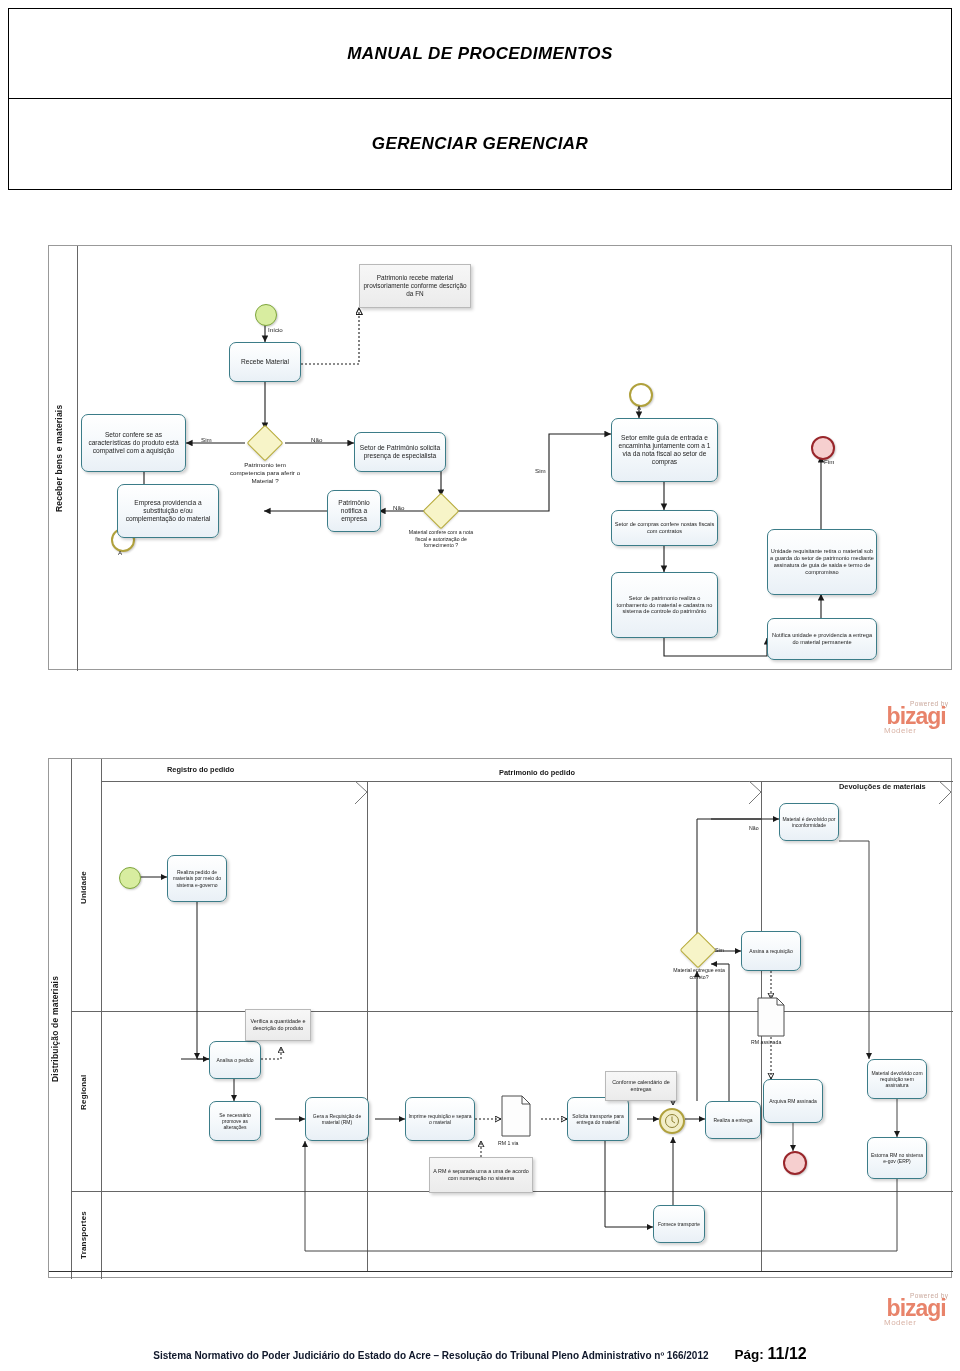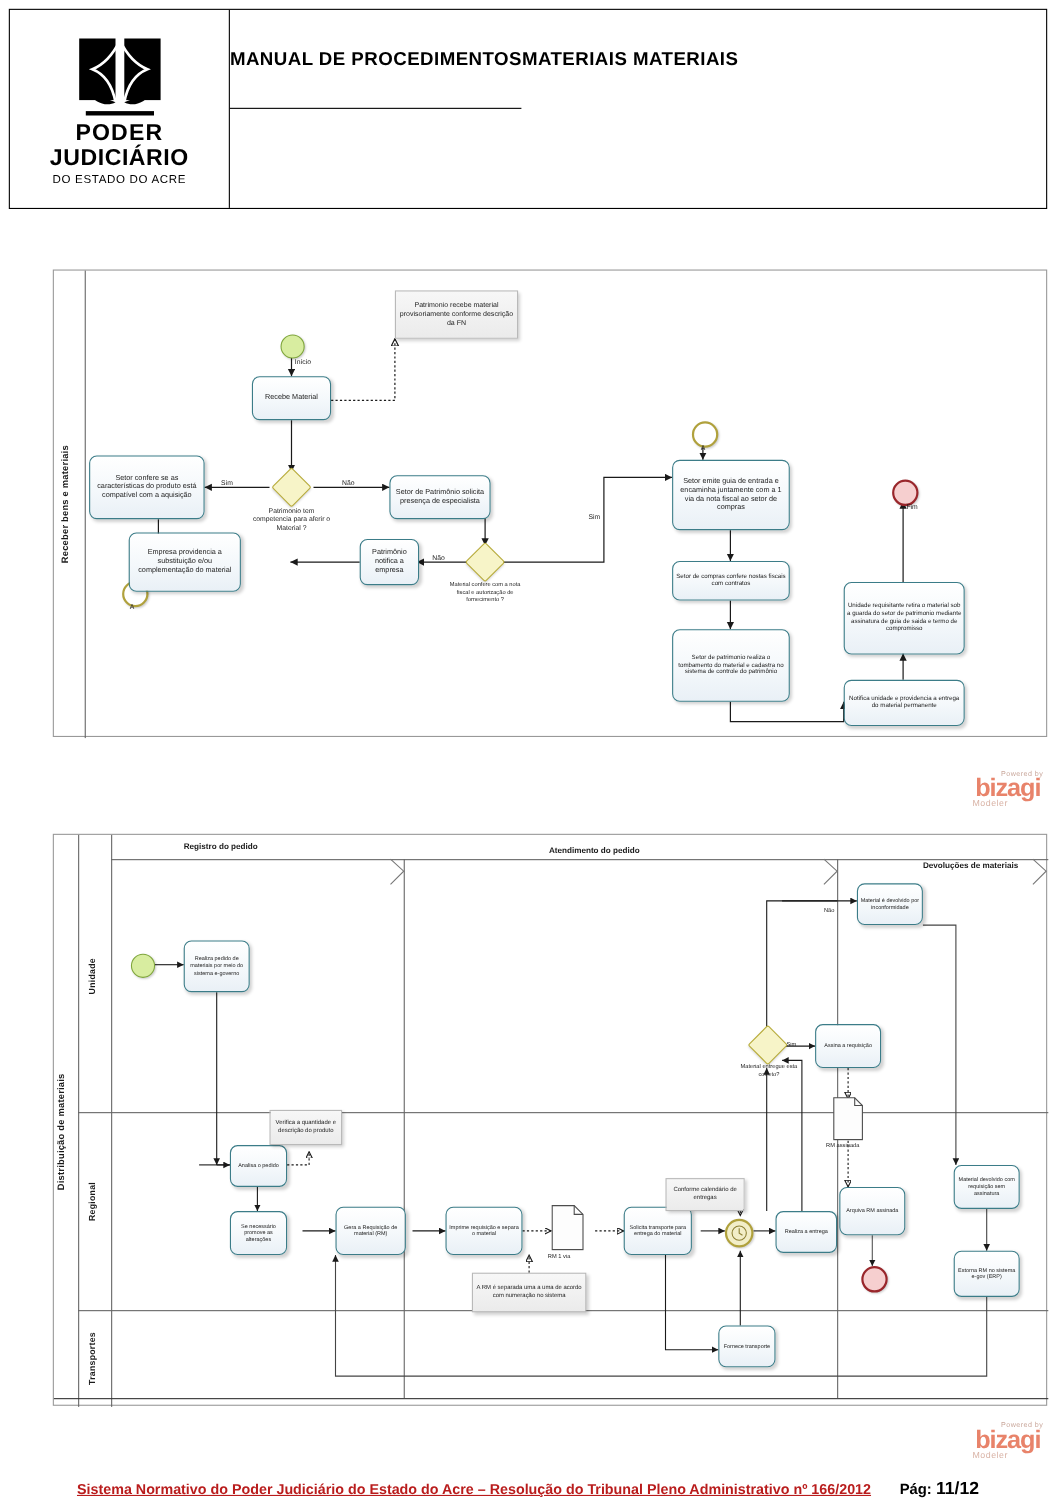--- a/index.html
+++ b/index.html
@@ -10,21 +10,21 @@
   .logo-cell{width:200px;border-right:1px solid #000;box-sizing:border-box;display:flex;flex-direction:column;align-items:center;justify-content:center;padding-top:6px;}
   .logo-mark{width:74px;height:64px;position:relative;}
   .logo-mark .slab{position:absolute;top:0;width:33px;height:56px;background:#000;}
   .logo-mark .slab.l{left:0;}
   .logo-mark .slab.r{right:0;}
   .logo-mark .arcs{position:absolute;left:0;top:0;width:74px;height:64px;}
   .logo-foot{width:62px;height:4px;background:#000;margin-top:2px;}
   .logo-t1{font-weight:bold;font-size:21px;letter-spacing:1px;line-height:1.05;margin-top:5px;}
   .logo-t2{font-weight:bold;font-size:21px;letter-spacing:0.5px;line-height:1.05;}
   .logo-t3{font-size:10.5px;letter-spacing:0.6px;margin-top:2px;}
-  .title-cell{flex:1;display:flex;flex-direction:row;}
+  .title-cell{flex:1;display:flex;flex-direction:column;font-style:italic;}
   .title-top{height:50%;border-bottom:1px solid #000;box-sizing:border-box;display:flex;align-items:center;justify-content:center;}
   .title-bot{height:50%;display:flex;align-items:center;justify-content:center;}
   .title-top span,.title-bot span{font-weight:bold;font-size:17px;letter-spacing:0.4px;}
 
   
   .diagram{position:absolute;border:1px solid #999;box-sizing:border-box;background:#fff;}
   .lane-title{position:absolute;writing-mode:vertical-rl;transform:rotate(180deg);font-weight:bold;font-size:8.5px;letter-spacing:.2px;text-align:center;color:#1a1a1a;white-space:nowrap;}
   .lane-title.thin{font-weight:bold;font-size:8px;}
   .vline{position:absolute;background:#666;width:1px;}
   .hline{position:absolute;background:#666;height:1px;}
@@ -59,51 +59,34 @@
   svg.wires{position:absolute;left:0;top:0;overflow:visible;}
 
   
   .bizagi{position:absolute;text-align:left;}
   .bz-pw{font-size:6.5px;color:#c9a79b;letter-spacing:.4px;margin-left:26px;}
   .bz-name{font-size:23px;font-weight:bold;color:#e8836a;letter-spacing:-1px;line-height:.85;text-align:center;}
   .bz-sub{font-size:8px;color:#d9b3a6;letter-spacing:.5px;margin-top:-1px;}
 
   
   .footer{position:absolute;left:0;right:0;bottom:8px;display:flex;align-items:baseline;justify-content:center;gap:26px;}
-  .footer .txt{font-weight:bold;font-size:13px;color:#b91c1c;text-decoration:underline;}
+  .footer .txt{font-weight:bold;font-size:10px;color:#0f172a;}
   .footer .pg{font-weight:bold;font-size:13.5px;}
   .footer .pg b{font-size:16px;}
 </style>
 </head>
 <body>
 
 <div class="header">
-  <div class="logo-cell">
-    <div class="logo-mark">
-      <div class="slab l"></div>
-      <div class="slab r"></div>
-      <svg class="arcs" viewBox="0 0 74 64" aria-hidden="true">
-        <path d="M37 2 C30 16 22 24 12 28 C22 32 30 42 33 58" fill="none" stroke="#fff" stroke-width="2.4"></path>
-        <path d="M37 2 C44 16 52 24 62 28 C52 32 44 42 41 58" fill="none" stroke="#fff" stroke-width="2.4"></path>
-        <path d="M37 4 L37 58" stroke="#fff" stroke-width="1.6"></path>
-        <path d="M8 48 C14 60 26 62 33 58" fill="#000"></path>
-        <path d="M66 48 C60 60 48 62 41 58" fill="#000"></path>
-      </svg>
-    </div>
-    <div class="logo-foot"></div>
-    <div class="logo-t1">PODER</div>
-    <div class="logo-t2">JUDICIÁRIO</div>
-    <div class="logo-t3">DO ESTADO DO ACRE</div>
-  </div>
   <div class="title-cell">
     <div class="title-top">
       <span>MANUAL DE PROCEDIMENTOS</span>
     </div>
     <div class="title-bot">
-      <span>MATERIAIS MATERIAIS</span>
+      <span>GERENCIAR GERENCIAR</span>
     </div>
   </div>
 </div>
 
 <div class="diagram" id="d1" style="left:48px;top:245px;width:904px;height:425px;">
   <div class="vline" style="left:28px;top:0;height:425px;"></div>
   <div class="lane-title" style="left:5px;top:105px;height:215px;width:20px;">Receber bens e materiais</div>
 
   <svg class="wires" width="904" height="425">
     <defs>
@@ -211,21 +194,21 @@
   <div class="vline" style="left:318px;top:22px;height:490px;"></div>
   <div class="vline" style="left:712px;top:22px;height:490px;"></div>
   <div class="hline" style="left:52px;top:22px;width:852px;"></div>
 
   <div class="lane-title" style="left:1px;top:180px;height:180px;width:20px;">Distribuição de materiais</div>
   <div class="lane-title thin" style="left:30px;top:90px;height:78px;width:20px;">Unidade</div>
   <div class="lane-title thin" style="left:30px;top:290px;height:86px;width:20px;">Regional</div>
   <div class="lane-title thin" style="left:30px;top:440px;height:72px;width:20px;">Transportes</div>
 
   <div class="phase" style="left:118px;top:6px;">Registro do pedido</div>
-  <div class="phase" style="left:450px;top:9px;">Atendimento do pedido</div>
+  <div class="phase" style="left:450px;top:9px;">Patrimonio do pedido</div>
   <div class="phase" style="left:790px;top:23px;">Devoluções de materiais</div>
 
   <svg class="wires" width="904" height="520">
     <g stroke="#1a1a1a" stroke-width="1" fill="none">
 
       <path d="M306,22 L318,33 L306,45" stroke="#777"></path>
       <path d="M700,22 L712,33 L700,45" stroke="#777"></path>
       <path d="M890,22 L902,33 L890,45" stroke="#777"></path>
 
       <path d="M90,118 L118,118" marker-end="url(#ah)"></path>

